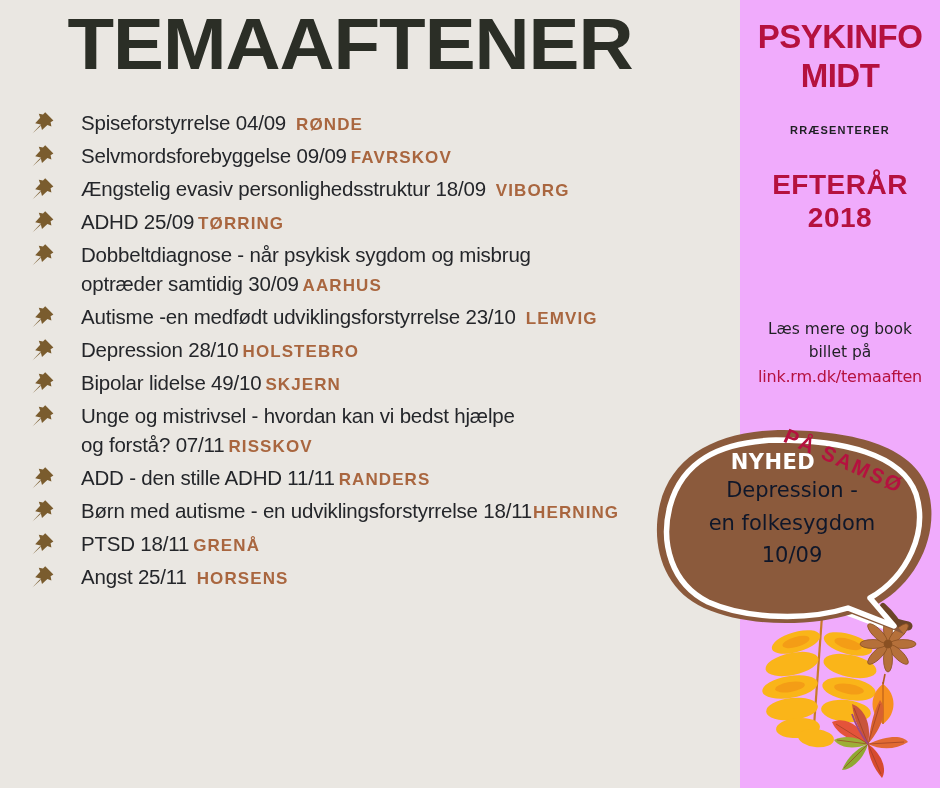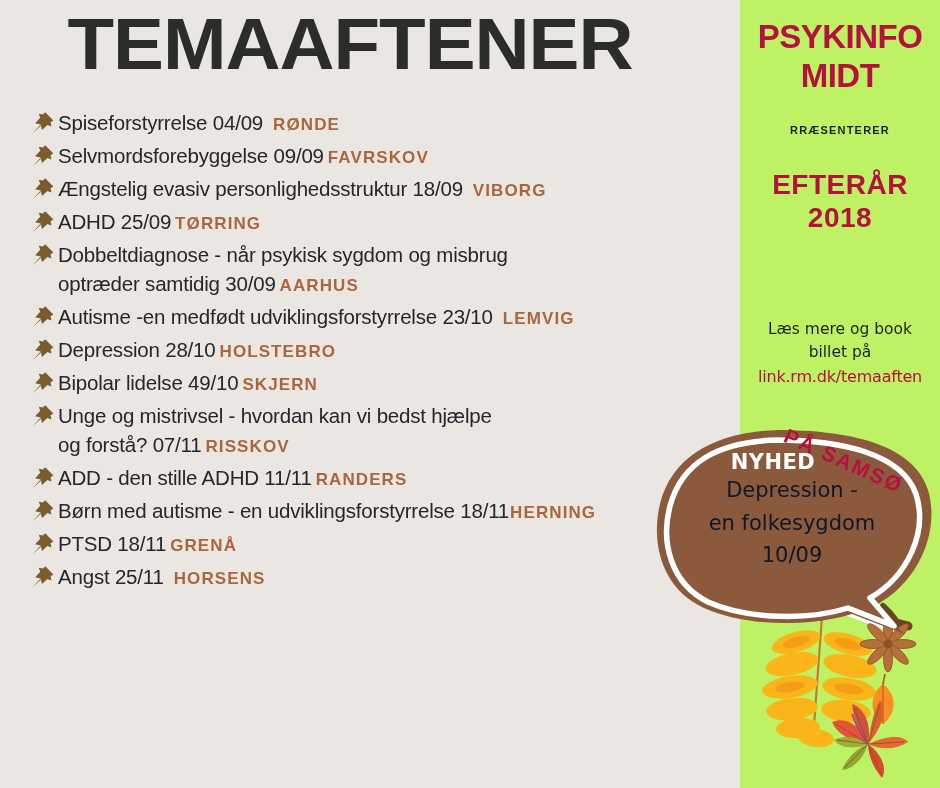--- a/index.html
+++ b/index.html
@@ -46,21 +46,21 @@
     position: absolute;
     left: 0; top: 108px;
     width: 745px;
     list-style: none;
   }
 
   .event-row {
     position: relative;
     display: flex;
     align-items: flex-start;
-    padding-left: 22px;
+    padding-left: 45px;
     margin-bottom: 2px;
   }
 
   .pin-icon {
     position: absolute;
     left: 30px;
     top: 2px;
     width: 26px;
     height: 26px;
     flex: 0 0 26px;
@@ -89,21 +89,21 @@
   }
   .city.tight { margin-left: 1px; }
   .city.wide  { margin-left: 4px; }
 
   
   #sidebar {
     position: absolute;
     left: 740px; top: 0;
     width: 200px;
     height: 788px;
-    background: #bef264;
+    background: #f0abfc;
     text-align: center;
     padding-top: 18px;
   }
 
   #brand-name {
     font-family: "Liberation Sans", sans-serif;
     font-weight: 700;
     font-size: 33px;
     color: #B5113F;
     line-height: 1.18;

